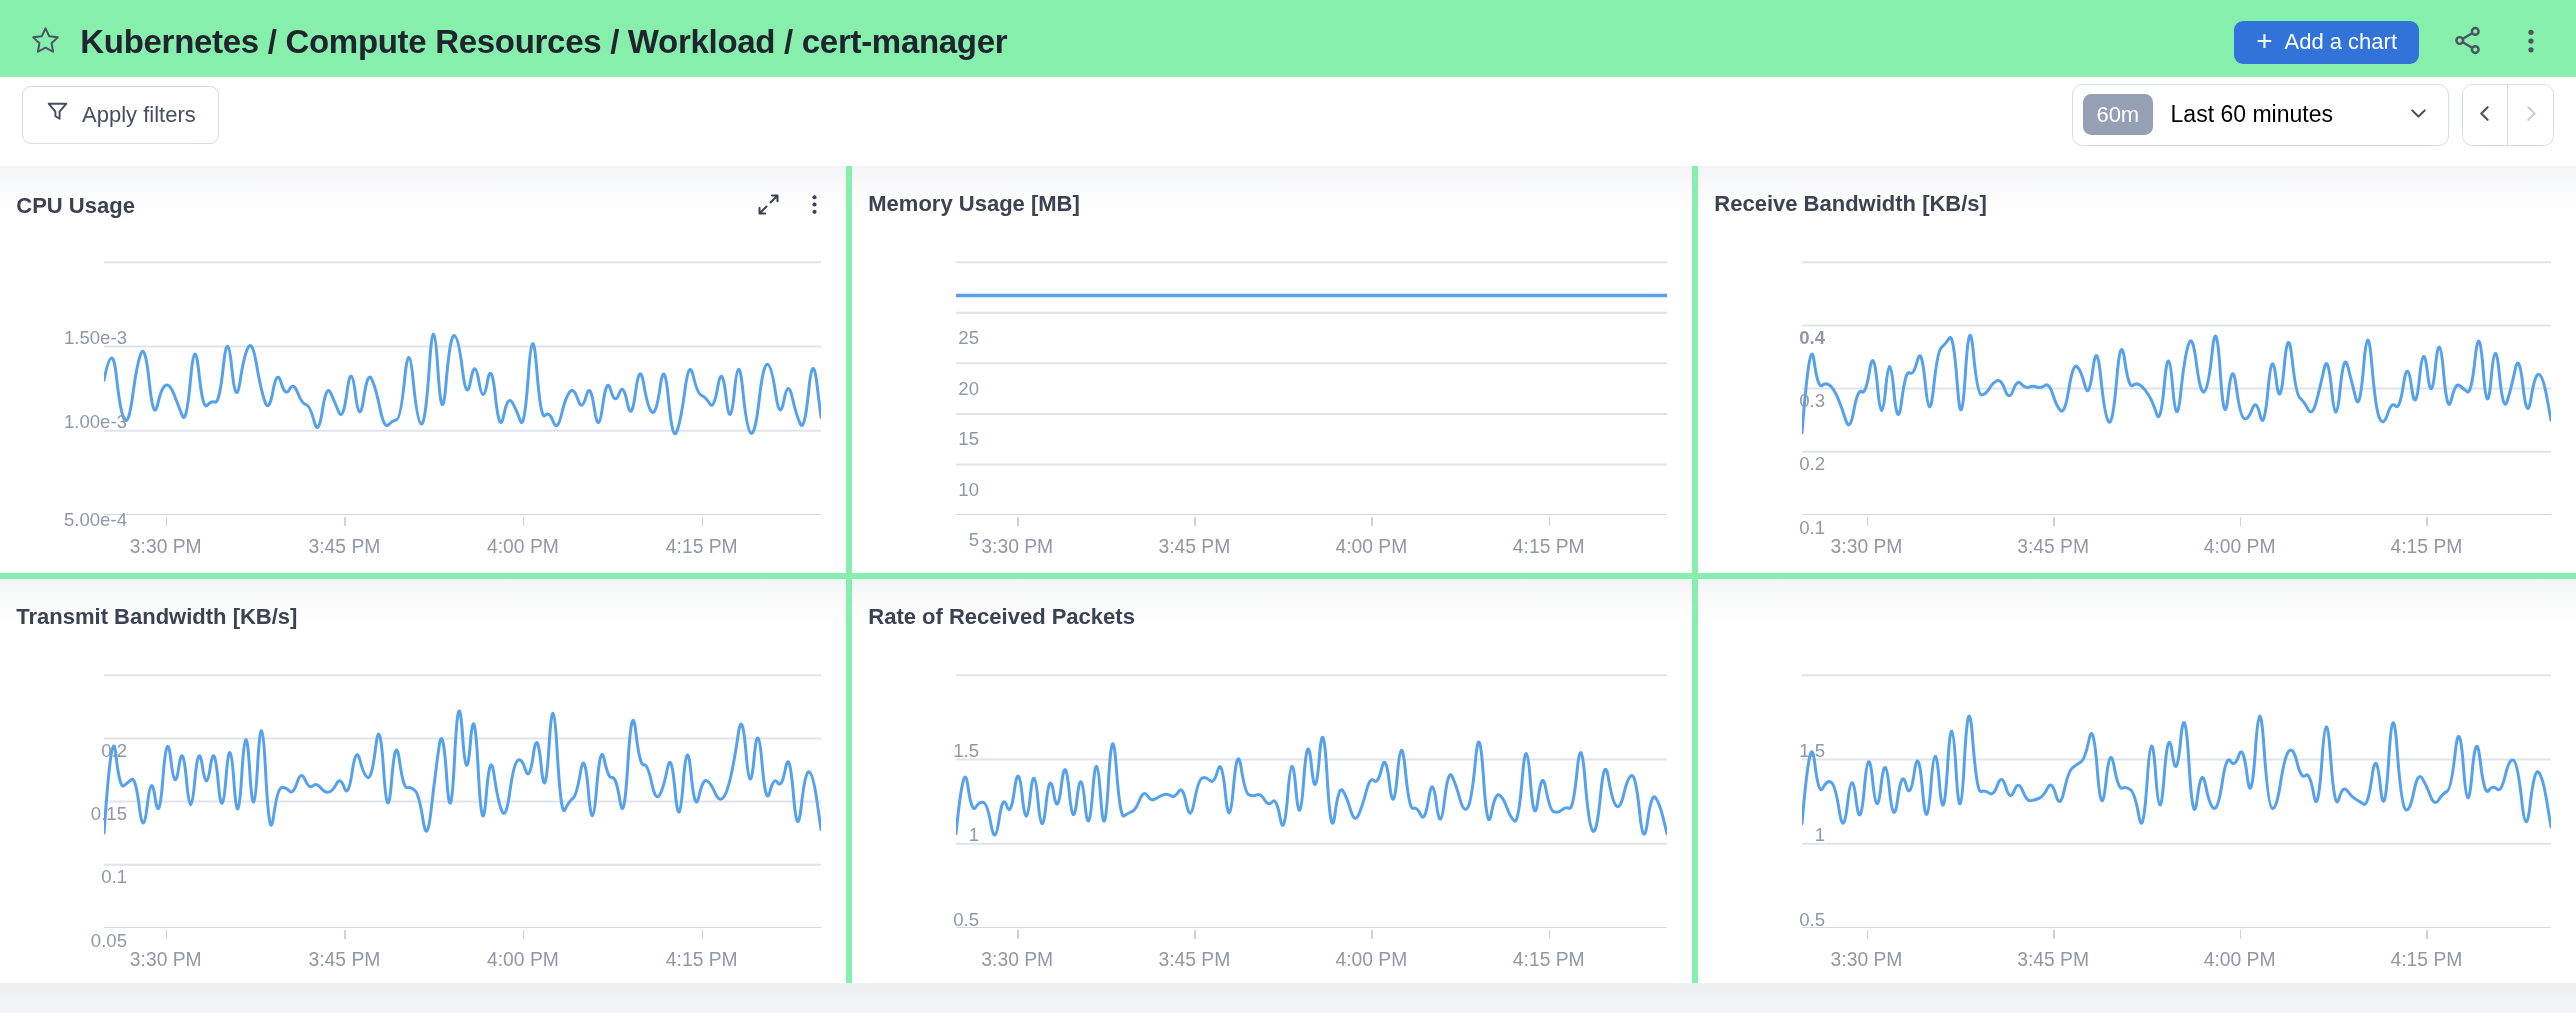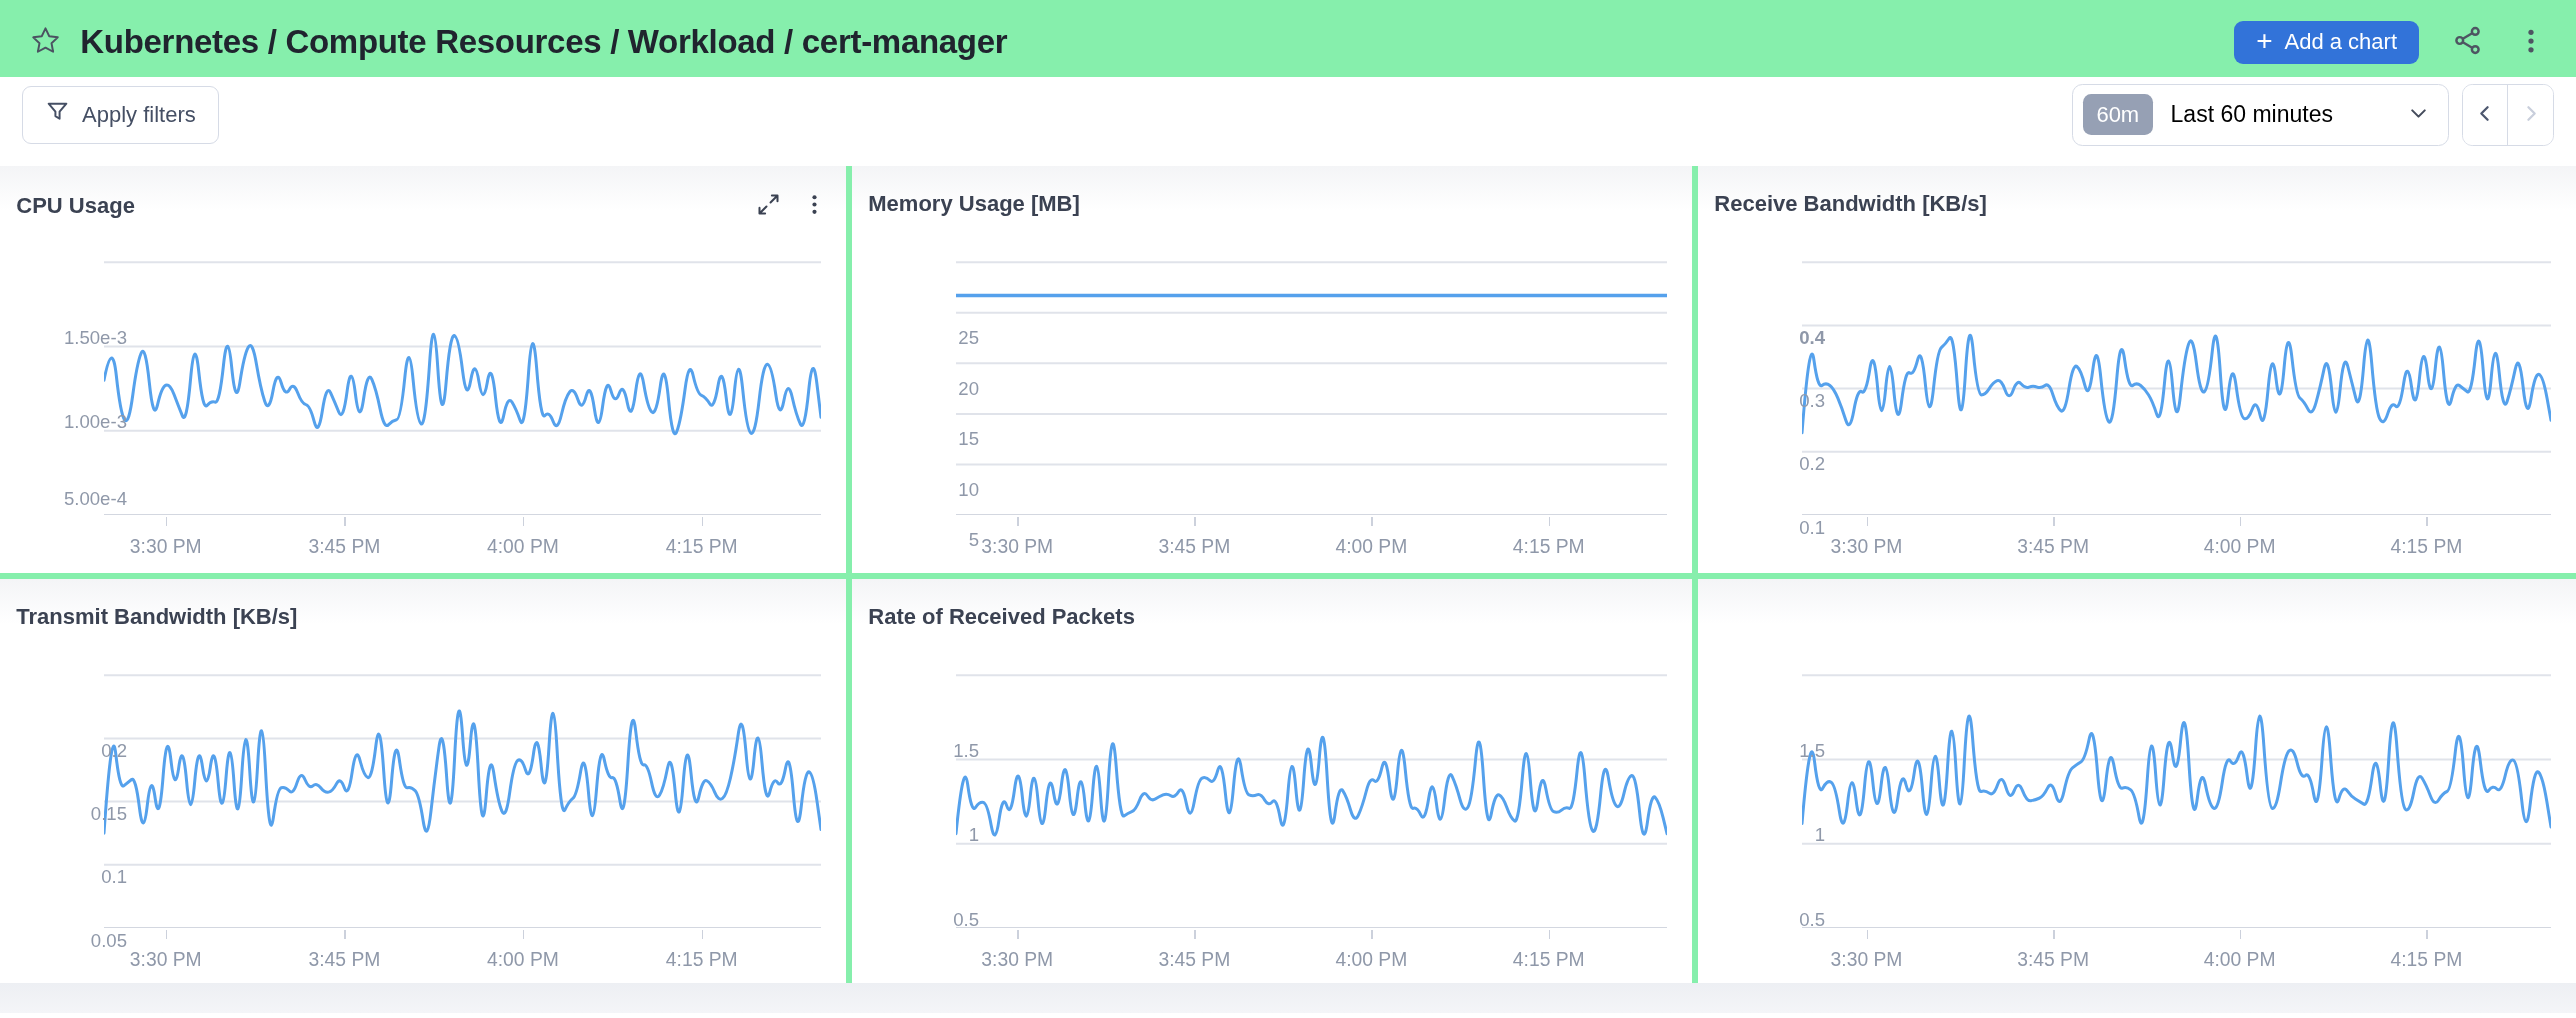--- a/index.html
+++ b/index.html
@@ -197,21 +197,21 @@
             <svg viewBox="0 0 1000 368" preserveAspectRatio="none">
               <line x1="0" x2="1000" y1="27.259259259259217" y2="27.259259259259217" stroke="#e0e3ea" stroke-width="2" vector-effect="non-scaling-stroke"></line>
               <line x1="0" x2="1000" y1="140.8395061728395" y2="140.8395061728395" stroke="#e0e3ea" stroke-width="2" vector-effect="non-scaling-stroke"></line>
               <line x1="0" x2="1000" y1="254.41975308641975" y2="254.41975308641975" stroke="#e0e3ea" stroke-width="2" vector-effect="non-scaling-stroke"></line>
               <line x1="0" x2="1000" y1="368" y2="368" stroke="#d3d7e0" stroke-width="2" vector-effect="non-scaling-stroke"></line>
               <path d="M0,186.27160493827162Q11.494252873563218,129.4814814814815 17.241379310344826,180.5925925925926Q22.988505747126435,231.70370370370372 28.735632183908045,239.65432098765433Q34.48275862068965,247.60493827160494 40.229885057471265,205.58024691358025Q45.97701149425287,163.55555555555554 51.72413793103448,149.9259259259259Q57.47126436781609,136.29629629629625 63.218390804597696,189.67901234567898Q68.9655172413793,243.0617283950617 74.71264367816092,219.20987654320984Q80.45977011494253,195.358024691358 86.20689655172413,193.0864197530864Q91.95402298850574,190.8148148148148 97.70114942528735,205.58024691358025Q103.44827586206897,220.34567901234567 109.19540229885058,233.9753086419753Q114.94252873563218,247.60493827160494 120.68965517241381,185.1358024691358Q126.43678160919542,122.66666666666664 132.183908045977,174.91358024691357Q137.9310344827586,227.16049382716048 143.67816091954023,220.34567901234567Q149.42528735632186,213.53086419753083 155.17241379310346,215.80246913580245Q160.91954022988506,218.07407407407408 166.66666666666669,165.82716049382717Q172.41379310344828,113.58024691358025 178.16091954022988,169.23456790123456Q183.90804597701148,224.88888888888886 189.6551724137931,188.5432098765432Q195.40229885057474,152.19753086419752 201.14942528735634,141.9753086419753Q206.89655172413794,131.7530864197531 212.64367816091954,164.69135802469134Q218.39080459770116,197.62962962962962 224.13793103448276,214.66666666666669Q229.88505747126436,231.70370370370372 235.632183908046,201.03703703703704Q241.3793103448276,170.37037037037035 247.12643678160921,189.67901234567898Q252.87356321839084,208.98765432098764 258.62068965517244,198.76543209876542Q264.367816091954,188.5432098765432 270.1149425287356,203.30864197530863Q275.8620689655172,218.07407407407408 281.60919540229884,219.20987654320987Q287.35632183908046,220.34567901234567 293.1034482758621,241.92592592592592Q298.8505747126437,263.5061728395062 304.59770114942535,227.1604938271605Q310.3448275862069,190.8148148148148 316.0919540229885,203.30864197530863Q321.8390804597701,215.80246913580245 327.58620689655174,229.43209876543207Q333.3333333333333,243.0617283950617 339.08045977011494,201.037037037037Q344.82758620689657,159.01234567901233 350.57471264367814,204.44444444444446Q356.32183908045977,249.87654320987656 362.0689655172414,211.25925925925927Q367.81609195402297,172.64197530864197 373.56321839080454,185.1358024691358Q379.31034482758616,197.62962962962962 385.0574712643678,224.88888888888886Q390.8045977011495,252.14814814814812 396.55172413793105,246.4691358024691Q402.2988505747127,240.79012345679013 408.0459770114943,239.65432098765433Q413.7931034482759,238.5185185185185 419.54022988505744,182.8641975308642Q425.28735632183907,127.20987654320987 431.0344827586207,185.1358024691358Q436.7816091954023,243.0617283950617 442.52873563218395,245.33333333333331Q448.2758620689655,247.60493827160494 454.0229885057471,164.69135802469134Q459.7701149425287,81.77777777777773 465.51724137931035,169.23456790123453Q471.2643678160919,256.69135802469134 477.01149425287355,190.81481481481478Q482.7586206896552,124.93827160493825 488.50574712643675,126.07407407407406Q494.2528735632184,127.20987654320987 500,172.64197530864197Q505.7471264367817,218.07407407407408 511.49425287356325,186.2716049382716Q517.2413793103449,154.46913580246914 522.9885057471265,188.54320987654322Q528.735632183908,222.6172839506173 534.4827586206897,189.67901234567898Q540.2298850574713,156.7407407407407 545.9770114942528,208.98765432098764Q551.7241379310344,261.2345679012346 557.471264367816,233.9753086419753Q563.2183908045977,206.71604938271602 568.9655172413793,215.80246913580243Q574.7126436781609,224.88888888888886 580.4597701149426,240.7901234567901Q586.2068965517241,256.69135802469134 591.9540229885058,178.32098765432096Q597.7011494252874,99.95061728395058 603.4482758620691,170.37037037037035Q609.1954022988506,240.79012345679013 614.9425287356322,233.9753086419753Q620.6896551724138,227.16049382716048 626.4367816091954,241.92592592592592Q632.183908045977,256.69135802469134 637.9310344827586,232.8395061728395Q643.6781609195402,208.98765432098764 649.4252873563219,202.1728395061728Q655.1724137931034,195.358024691358 660.919540229885,212.39506172839504Q666.6666666666666,229.4320987654321 672.4137931034483,207.85185185185185Q678.1609195402299,186.27160493827162 683.9080459770115,224.8888888888889Q689.6551724137931,263.5061728395062 695.4022988505748,221.48148148148147Q701.1494252873564,179.45679012345676 706.8965517241379,199.9012345679012Q712.6436781609195,220.34567901234567 718.3908045977012,204.44444444444443Q724.1379310344828,188.5432098765432 729.8850574712644,216.93827160493825Q735.6321839080459,245.33333333333331 741.3793103448276,202.1728395061728Q747.1264367816092,159.01234567901233 752.8735632183907,191.95061728395058Q758.6206896551723,224.88888888888886 764.367816091954,229.43209876543207Q770.1149425287356,233.9753086419753 775.8620689655172,194.22222222222223Q781.609195402299,154.46913580246914 787.3563218390805,212.39506172839504Q793.1034482758621,270.32098765432096 798.8505747126437,255.55555555555554Q804.5977011494253,240.79012345679013 810.344827586207,198.76543209876542Q816.0919540229885,156.7407407407407 821.8390804597701,180.59259259259258Q827.5862068965517,204.44444444444446 833.3333333333333,206.71604938271605Q839.0804597701149,208.98765432098764 844.8275862068965,218.07407407407408Q850.5747126436781,227.16049382716048 856.3218390804598,194.2222222222222Q862.0689655172413,161.28395061728392 867.816091954023,210.12345679012344Q873.5632183908046,258.962962962963 879.3103448275863,201.03703703703704Q885.0574712643678,143.1111111111111 890.8045977011494,198.76543209876542Q896.551724137931,254.41975308641975 902.2988505747127,257.82716049382714Q908.0459770114943,261.2345679012346 913.7931034482758,212.39506172839506Q919.5402298850574,163.55555555555554 925.2873563218391,164.69135802469134Q931.0344827586207,165.82716049382717 936.7816091954023,204.44444444444443Q942.5287356321838,243.0617283950617 948.2758620689655,213.53086419753083Q954.0229885057471,184 959.7701149425287,208.98765432098764Q965.5172413793103,233.9753086419753 971.264367816092,245.33333333333331Q977.0114942528736,256.69135802469134 982.7586206896551,201.037037037037Q988.5057471264367,145.3827160493827 994.2528735632184,190.8148148148148L1000,236.2469135802469" fill="none" stroke="#55a1ec" stroke-width="3" stroke-linecap="round" stroke-linejoin="round" vector-effect="non-scaling-stroke"></path>
             </svg>
           </div>
     <div class="ylab" style="top: 96px;">1.50e-3</div>
           <div class="ylab" style="top: 180px;">1.00e-3</div>
-          <div class="ylab" style="top: 257px;">5.00e-4</div>
+          <div class="ylab" style="top: 278px;">5.00e-4</div>
           <div class="xtick" style="left: calc(8.6% + 93px);"></div>
           <div class="xlab" style="left: calc(8.6% + 93px);">3:30 PM</div>
           <div class="xtick" style="left: calc(33.5% + 61px);"></div>
           <div class="xlab" style="left: calc(33.5% + 61px);">3:45 PM</div>
           <div class="xtick" style="left: calc(58.5% + 28px);"></div>
           <div class="xlab" style="left: calc(58.5% + 28px);">4:00 PM</div>
           <div class="xtick" style="left: calc(83.4% - 3.8px);"></div>
           <div class="xlab" style="left: calc(83.4% - 3.8px);">4:15 PM</div>
         </div>
   </section>

